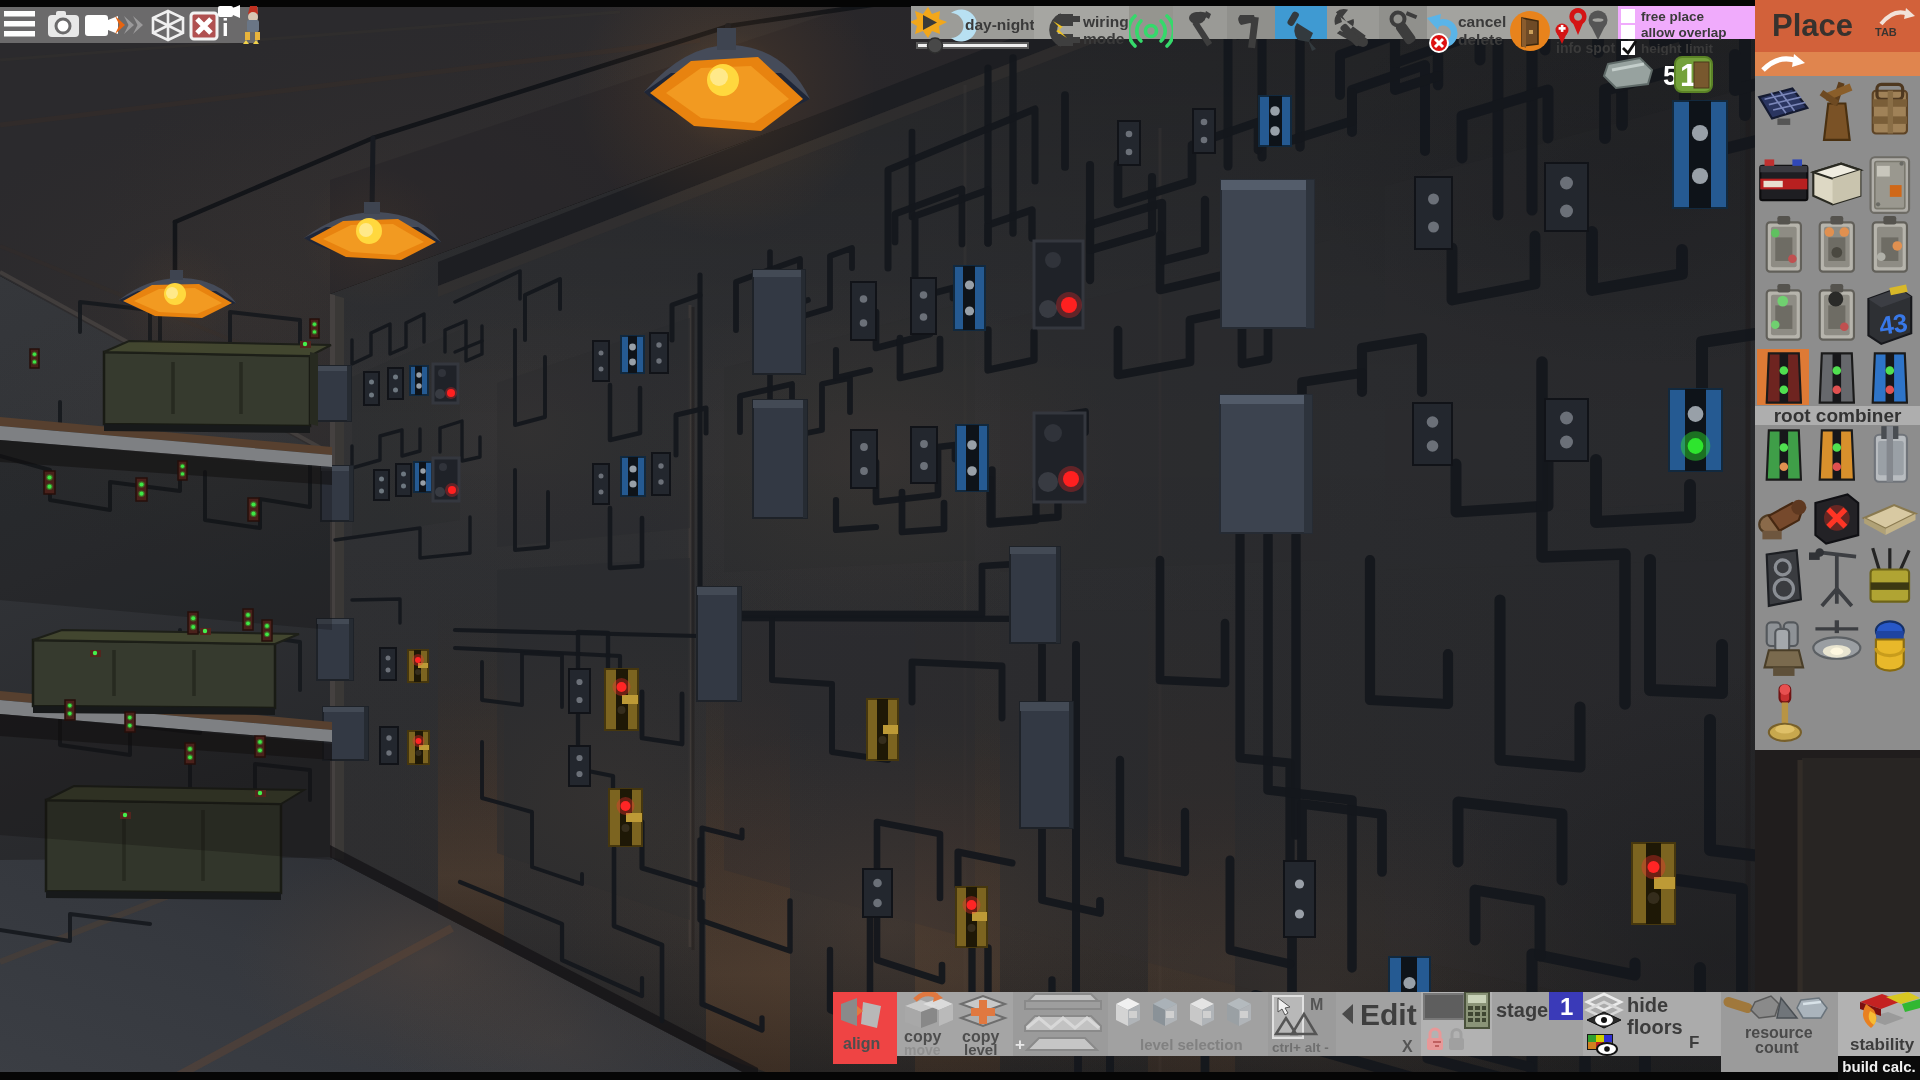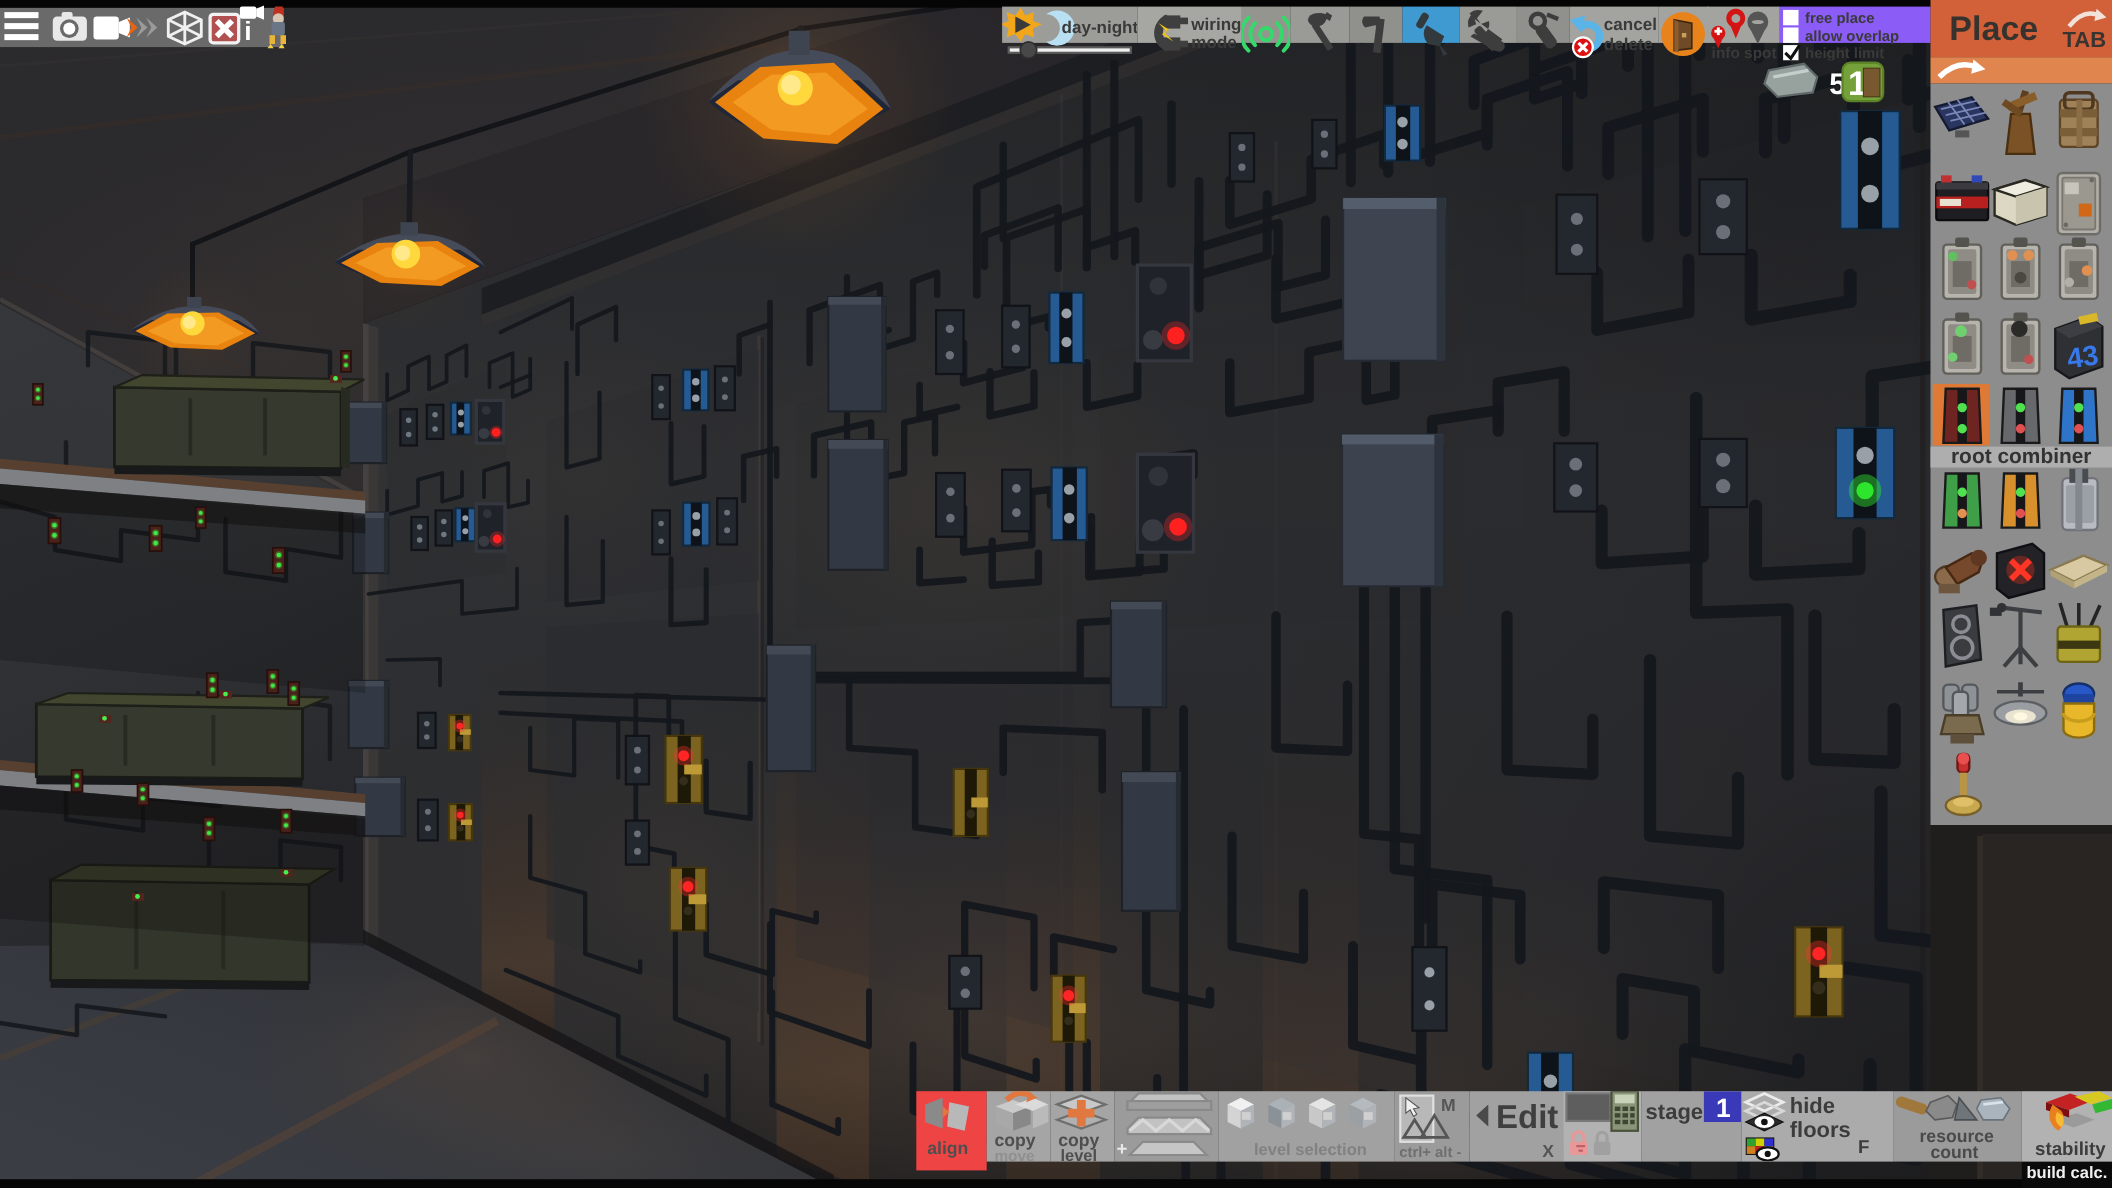--- a/index.html
+++ b/index.html
@@ -750,34 +750,34 @@
 <rect x="6.6" y="21.1" width="7" height="2.6" fill="#ffffff"></rect>
           <rect x="8.8" y="18.9" width="2.6" height="7" fill="#ffffff"></rect>
 </g>
 <g fill="#555555">
 <circle cx="46" cy="14" r="9.5"></circle>
           <polygon points="38,18 54,18 46,34"></polygon>
 <ellipse cx="46" cy="14" rx="5.5" ry="1.8" fill="#a3a39f"></ellipse>
 </g>
 <text x="4" y="47" font-size="14" font-weight="bold" fill="#3a3a3a" font-family="Liberation Sans,sans-serif">info spot</text>
 </svg></div>
-<div class="seg" style="left:1618px;width:137px;background:#8b5cf6;"><svg width="137" height="49" viewBox="0 0 137 49">
+<div class="seg" style="left:1618px;width:137px;background:#f0abfc;"><svg width="137" height="49" viewBox="0 0 137 49">
 <rect x="3" y="3" width="14" height="14" fill="#ffffff"></rect>
 <rect x="3" y="19" width="14" height="14" fill="#ffffff"></rect>
 <rect x="3" y="35" width="14" height="14" fill="#ffffff"></rect>
 <path d="M5,42 L10,47 L18,35" stroke="#111111" stroke-width="2.8" fill="none"></path>
 <text x="23" y="15" font-size="13.5" font-weight="bold" fill="#3a3a3a" font-family="Liberation Sans,sans-serif">free place</text>
 <text x="23" y="31" font-size="13.5" font-weight="bold" fill="#3a3a3a" font-family="Liberation Sans,sans-serif">allow overlap</text>
 <text x="23" y="47" font-size="13.5" font-weight="bold" fill="#3a3a3a" font-family="Liberation Sans,sans-serif">height limit</text>
 </svg></div>
 <div class="ui" style="left:1838px;top:1056px;width:82px;height:24px;background:#0a0a0a;font-size:15px;font-weight:bold;color:#f0f0f0;text-align:center;line-height:22px;">build calc.</div>
 <div class="ui" style="left:1755px;top:0;width:165px;height:750px;">
 <div style="position:absolute;left:0;top:0;width:165px;height:52px;background:#d2613a;">
         <div style="position:absolute;left:17px;top:8px;font-size:31px;font-weight:bold;color:#37322e;">Place</div>
-        <div style="position:absolute;left:120px;top:26px;font-size:20px;font-weight:bold;color:#3a3430;">TAB</div>
+        <div style="position:absolute;left:120px;top:26px;font-size:11px;font-weight:bold;color:#3a3430;">TAB</div>
         <svg style="position:absolute;left:124px;top:6px;" width="36" height="22" viewBox="0 0 36 22">
           <path d="M2,18 Q15,2 29,8" fill="none" stroke="#f2e2d8" stroke-width="4"></path>
           <polygon points="27,2 36,10 25,13" fill="#f2e2d8"></polygon>
         </svg>
       </div>
 <div style="position:absolute;left:0;top:52px;width:165px;height:24px;background:#e0854e;">
         <svg style="position:absolute;left:6px;top:2px;" width="44" height="20" viewBox="0 0 44 20">
           <path d="M2,16 Q18,0 36,7" fill="none" stroke="#ffffff" stroke-width="5"></path>
           <polygon points="33,0 44,9 31,13" fill="#ffffff"></polygon>
         </svg>
@@ -1109,21 +1109,21 @@
             <rect x="13" y="43" width="8" height="7" fill="#d0d000"></rect>
             <rect x="21" y="43" width="8" height="7" fill="#3030d0"></rect>
 <rect x="5" y="50" width="8" height="7" fill="#d08020"></rect>
             <rect x="13" y="50" width="8" height="7" fill="#c02020"></rect>
             <rect x="21" y="50" width="8" height="7" fill="#808080"></rect>
 <ellipse cx="24" cy="57" rx="10" ry="6" fill="#ffffff" stroke="#111" stroke-width="2"></ellipse>
             <circle cx="24" cy="57" r="2.8" fill="#111"></circle>
           </g>
 <text x="106" y="56" font-size="17" font-weight="bold" fill="#3c3c3c" font-family="Liberation Sans,sans-serif">F</text>
 </svg></div>
-<div style="position:absolute;left:888px;top:0;width:117px;height:64px;background:#9b9b9b;"><svg width="117" height="64" viewBox="0 0 117 64">
+<div style="position:absolute;left:888px;top:0;width:117px;height:80px;background:#9b9b9b;"><svg width="117" height="64" viewBox="0 0 117 64">
 <g>
             <rect x="2" y="8" width="30" height="10" rx="5" fill="#a0783c" transform="rotate(18 17 13)"></rect>
 <polygon points="34,10 50,4 58,12 54,24 38,26 30,18" fill="#8a8a8a" stroke="#5a5a5a" stroke-width="1.5"></polygon>
 <polygon points="60,6 76,26 56,26" fill="#70757a" stroke="#4a4f54" stroke-width="1.5"></polygon>
 <polygon points="80,8 98,6 106,16 100,26 82,26 76,16" fill="#aab4bc" stroke="#6a747c" stroke-width="1.5"></polygon>
 <line x1="82" y1="12" x2="100" y2="10" stroke="#d8e2e8" stroke-width="2.5"></line>
           </g>
 <text x="24" y="46" font-size="16" font-weight="bold" fill="#4a4a4a" font-family="Liberation Sans,sans-serif">resource</text>
 <text x="34" y="61" font-size="16" font-weight="bold" fill="#4a4a4a" font-family="Liberation Sans,sans-serif">count</text>
 </svg></div>

